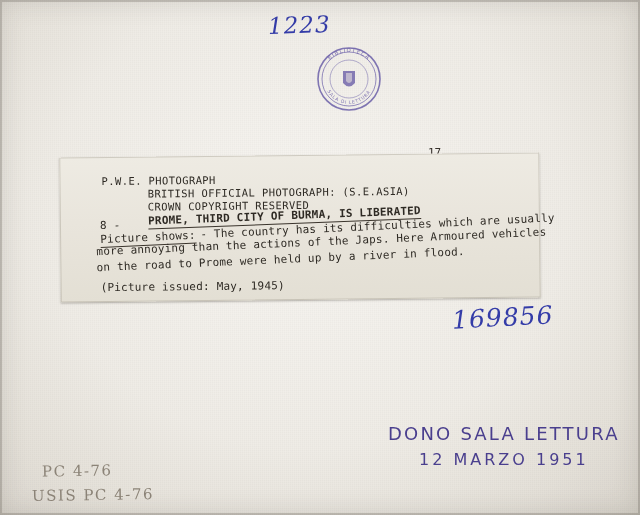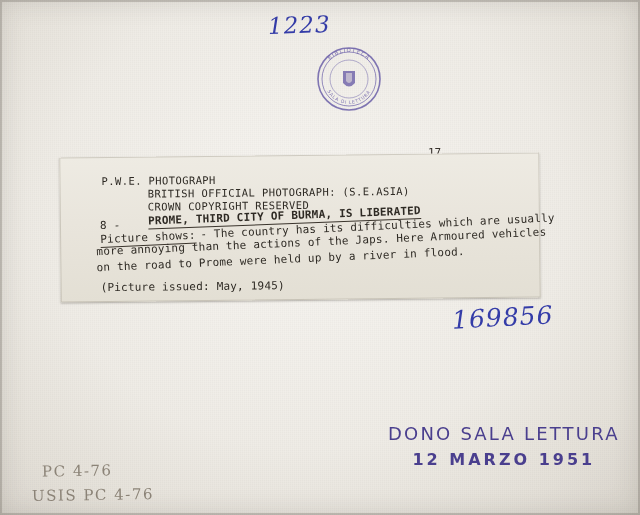--- a/index.html
+++ b/index.html
@@ -125,21 +125,20 @@
     color: #4a3f8e;
     font-family: "DejaVu Sans", sans-serif;
     font-size: 18px;
     letter-spacing: 2.2px;
     line-height: 26px;
     text-align: center;
   }
   #dono .line2 {
     font-size: 16px;
     letter-spacing: 3px;
-    font-weight: bold;
   }
 
   
   .pencil {
     position: absolute;
     color: #8c8478;
     font-family: "DejaVu Serif", serif;
     font-size: 15px;
     letter-spacing: 1.5px;
   }

